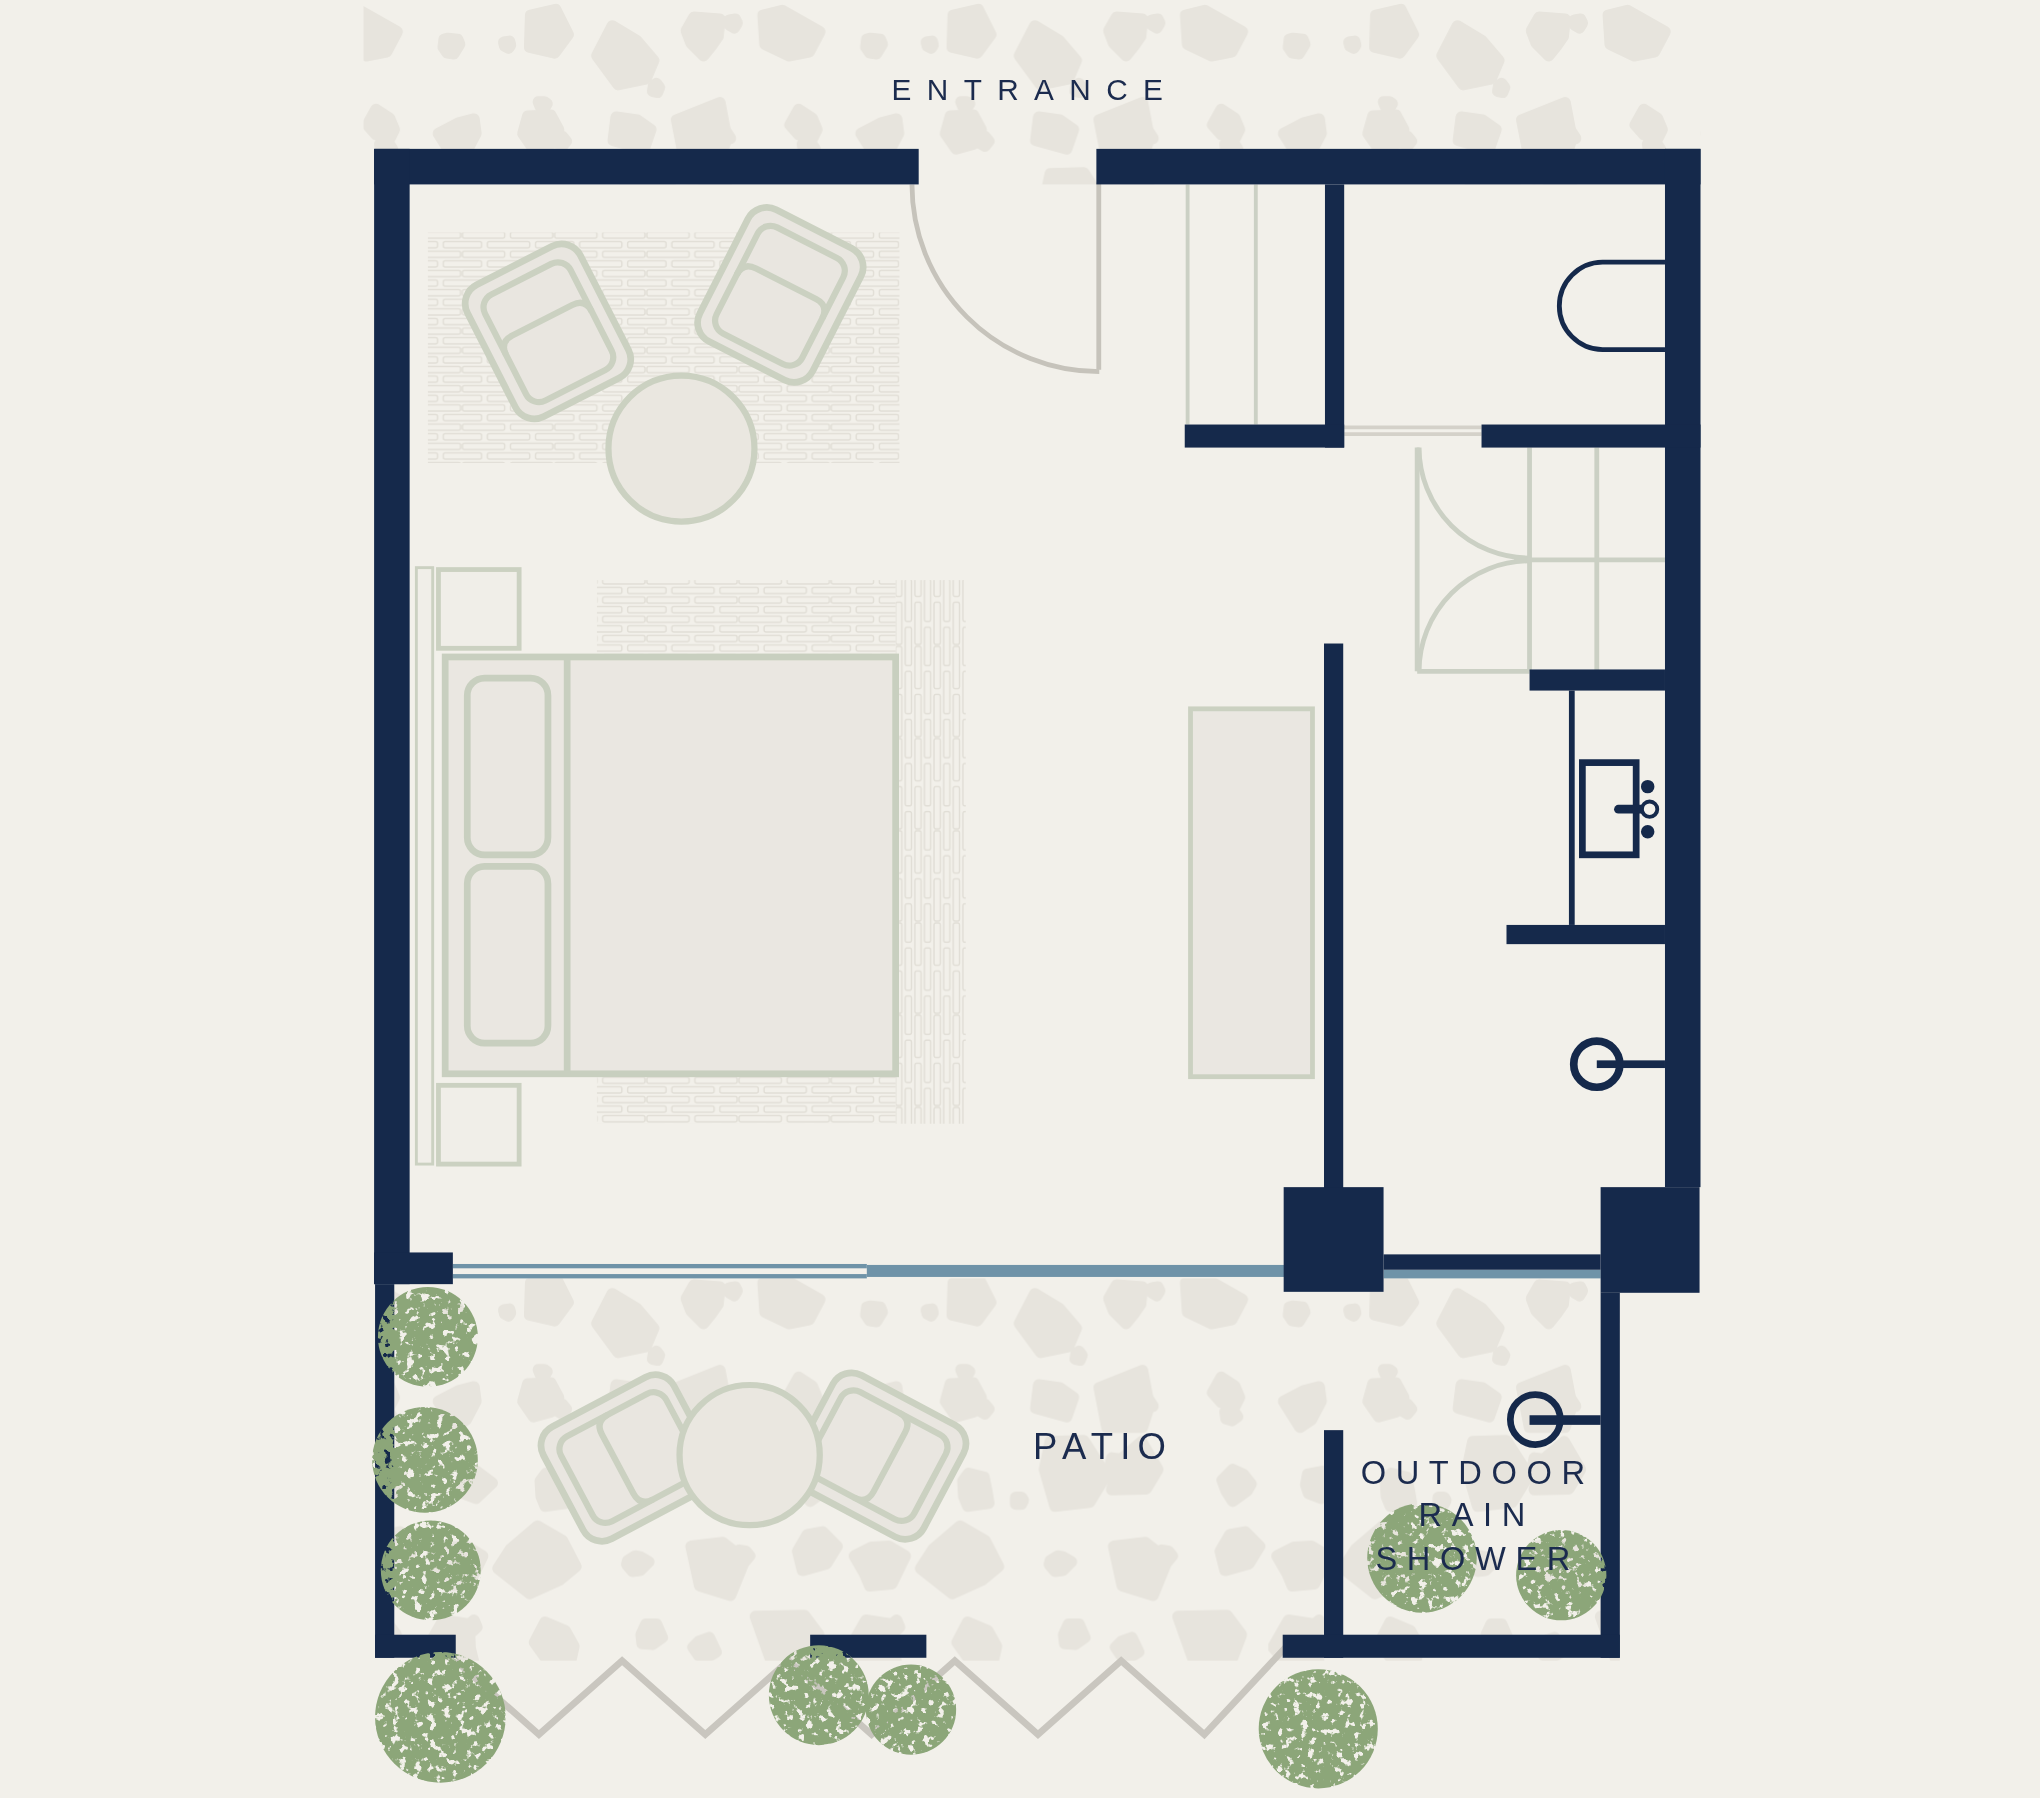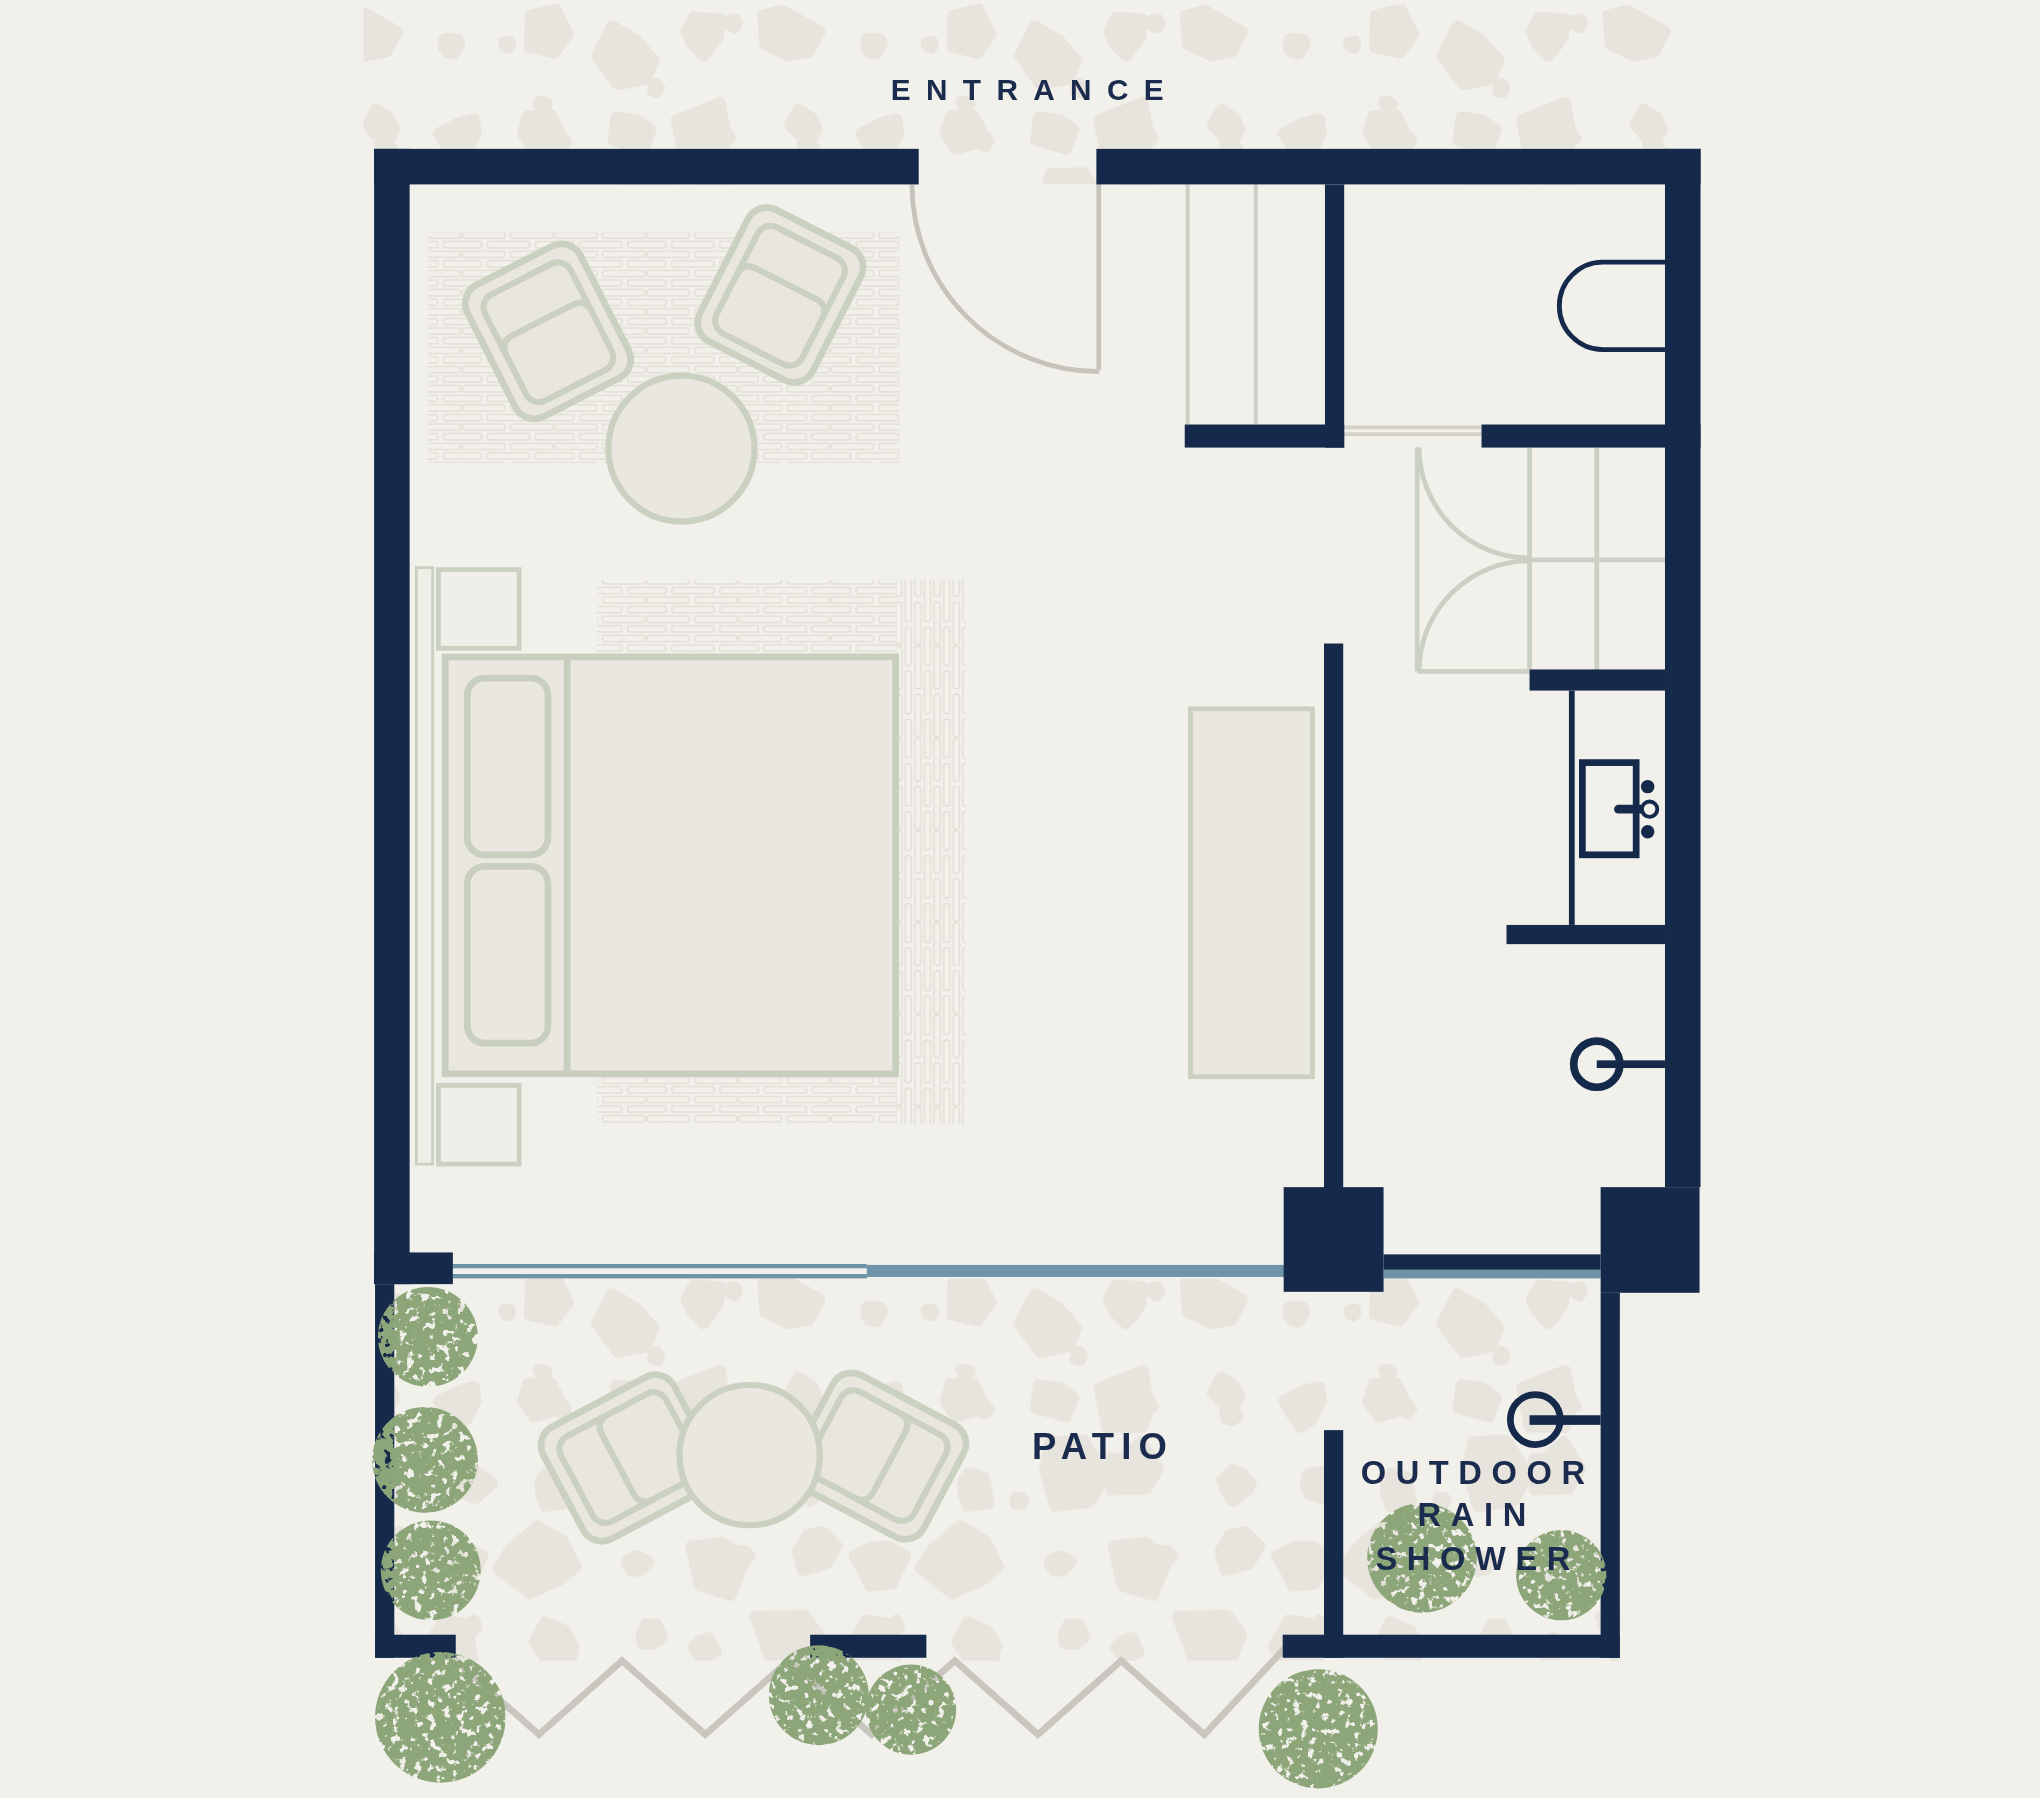--- a/index.html
+++ b/index.html
@@ -1,16 +1,16 @@
 <!DOCTYPE html>
 <html><head>
 <meta charset="utf-8">
 <style>
   html,body{margin:0;padding:0;background:#f2f0ea;}
-  #wrap{width:2041px;height:1798px;position:relative;overflow:hidden;font-weight:bold;}
+  #wrap{width:2041px;height:1798px;position:relative;overflow:hidden;}
   svg{display:block;}
   text{font-family:"Liberation Sans", sans-serif;fill:#1b2b4e;}
 </style>
 </head>
 <body>
 <div id="wrap">
 <svg width="2041" height="1798" viewBox="0 0 2124 1872" xmlns="http://www.w3.org/2000/svg">
 <defs>
 
   <pattern id="terr" patternUnits="userSpaceOnUse" width="440" height="440">

